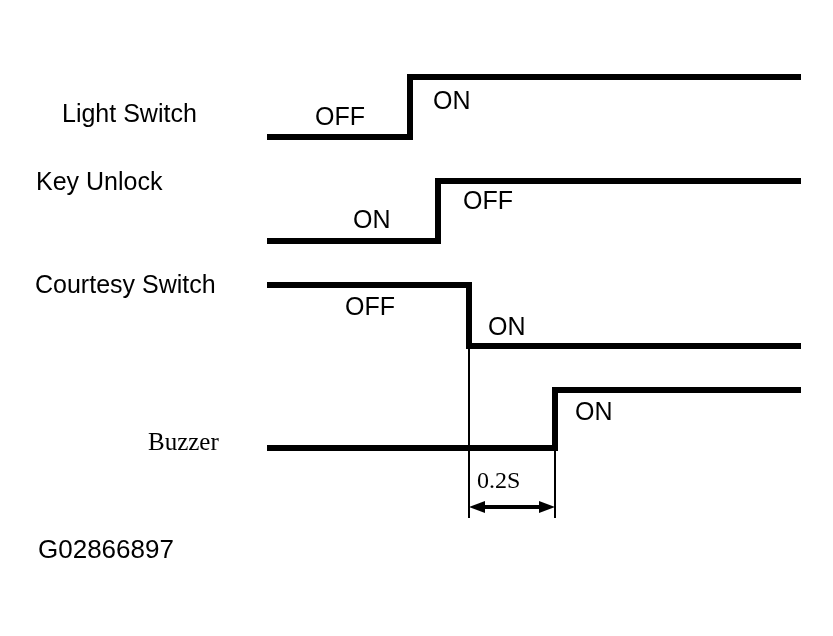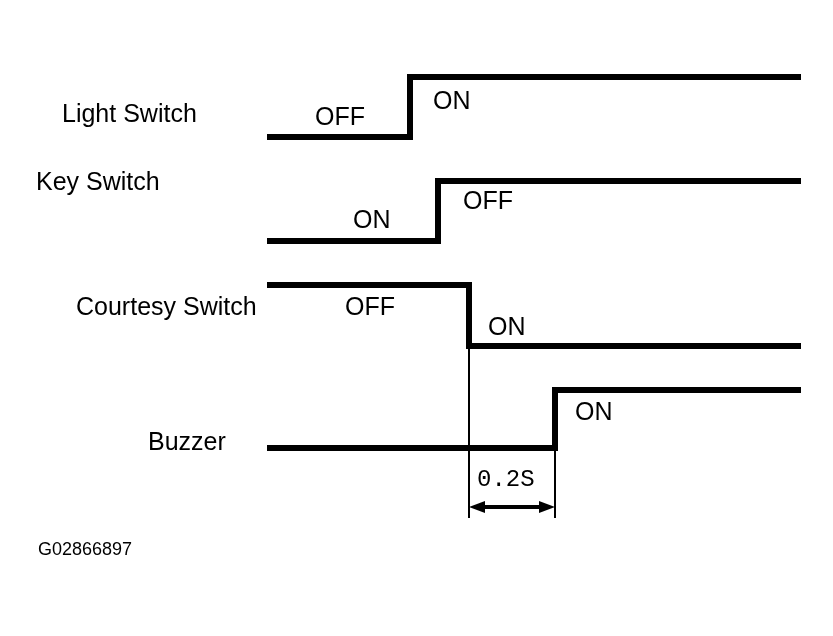--- a/index.html
+++ b/index.html
@@ -5,23 +5,23 @@
   html,body{margin:0;padding:0;background:#ffffff;}
   body{width:833px;height:636px;overflow:hidden;
        font-family:"Liberation Sans",sans-serif;color:#000000;}
   #sheet{position:relative;width:833px;height:636px;background:#ffffff;}
 
   .lbl{position:absolute;white-space:nowrap;color:#000;
        font-family:"Liberation Sans",sans-serif;font-size:25px;line-height:25px;}
   .state{position:absolute;white-space:nowrap;color:#000;
          font-family:"Liberation Sans",sans-serif;font-size:25px;line-height:25px;}
   .caption{position:absolute;white-space:nowrap;color:#000;
-           font-family:"Liberation Sans",sans-serif;font-size:18px;line-height:21px;}
+           font-family:"Liberation Sans",sans-serif;font-size:26px;line-height:21px;}
   .dimtext{position:absolute;white-space:nowrap;color:#000;
-           font-family:Liberation Mono, monospace;font-size:24px;line-height:24px;}
+           font-family:Liberation Serif, serif;font-size:24px;line-height:24px;}
   svg{position:absolute;left:0;top:0;}
 </style>
 </head>
 <body>
 
 <div id="sheet">
 
   <svg width="833" height="636" viewBox="0 0 833 636">
 
     <g>
@@ -48,25 +48,25 @@
     <g>
       <line x1="475" y1="507" x2="549" y2="507" stroke="#000000" stroke-width="4"></line>
       <polygon points="469,507 485,501 485,513" fill="#000000"></polygon>
       <polygon points="555,507 539,501 539,513" fill="#000000"></polygon>
     </g>
 
   </svg>
 
   <div class="lbl" style="left:62px; top:101px;">Light Switch</div>
 
-  <div class="lbl" style="left:36px; top:169px;">Key Switch</div>
+  <div class="lbl" style="left:36px; top:169px;">Key Unlock</div>
 
-  <div class="lbl" style="left:35px; top:294px;margin-left:41px;">Courtesy Switch</div>
+  <div class="lbl" style="left:35px; top:272px;">Courtesy Switch</div>
 
-  <div class="lbl" style="left:148px; top:429px;">Buzzer</div>
+  <div class="lbl" style="left:148px; top:429px;font-family:Liberation Serif, serif;">Buzzer</div>
 
   <div class="state" style="left:315px; top:104px;">OFF</div>
   <div class="state" style="left:433px; top:88px;">ON</div>
 
   <div class="state" style="left:353px; top:207px;">ON</div>
   <div class="state" style="left:463px; top:188px;">OFF</div>
 
   <div class="state" style="left:345px; top:294px;">OFF</div>
   <div class="state" style="left:488px; top:314px;">ON</div>
 

